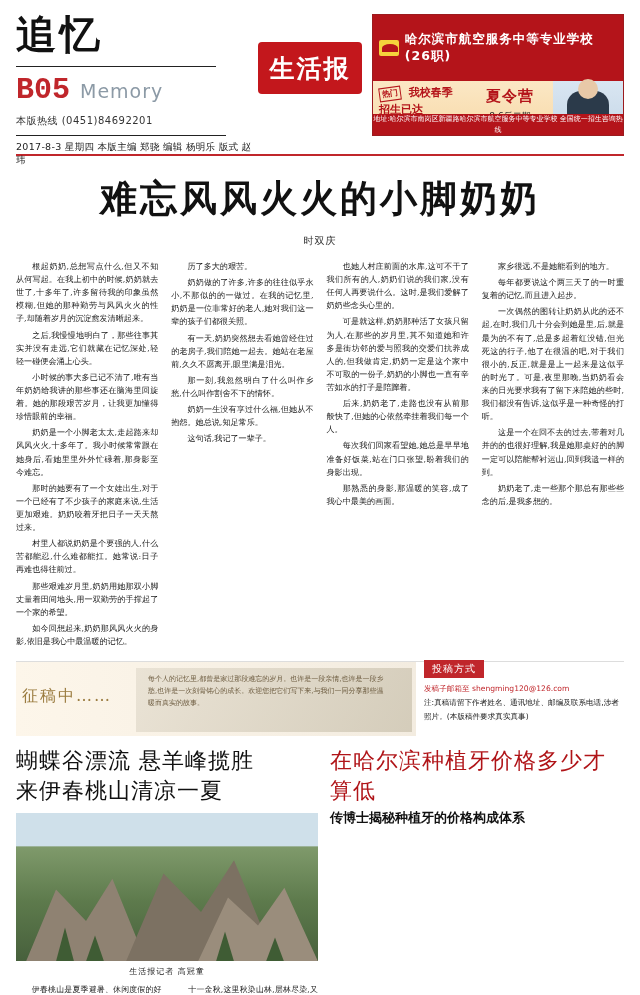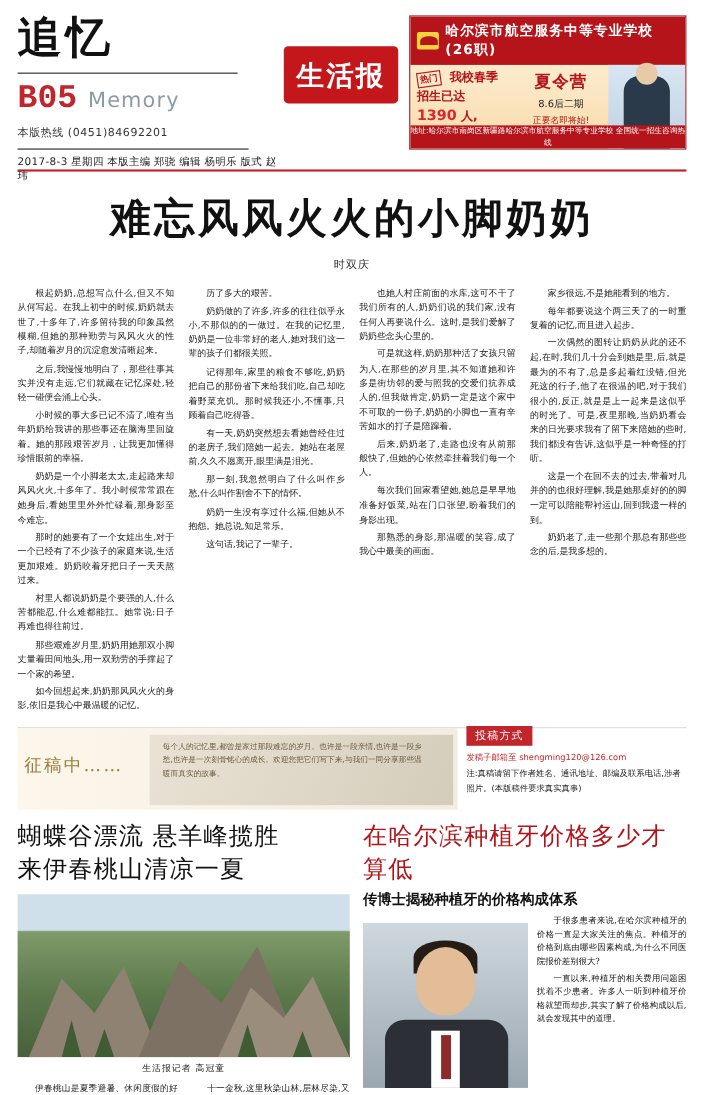--- a/index.html
+++ b/index.html
@@ -24,21 +24,21 @@
   .mast-hot{font-size:10px;color:#333;margin-top:9px;letter-spacing:0.5px;}
   .mast-rule2{width:210px;height:1px;background:#222;margin:7px 0 5px 0;}
   .mast-meta{font-size:9.5px;color:#222;letter-spacing:0.3px;}
 
   .mast-logo{width:112px;display:flex;flex-direction:column;align-items:center;padding-top:28px;}
   .logo-badge{width:104px;height:52px;background:#c3171c;border-radius:4px;display:flex;align-items:center;justify-content:center;}
   .logo-badge span{color:#fff;font-family:"DejaVu Serif","Liberation Serif",serif;font-size:25px;font-weight:bold;letter-spacing:2px;}
 
   
   .topad{flex:1;height:122px;border:1px solid #9c1b1e;margin-left:6px;background:linear-gradient(180deg,#fdf3dc 0%,#fbe6c2 60%,#f7d9a8 100%);position:relative;overflow:hidden;box-sizing:border-box;}
-  .topad-head{background:#b4141a;color:#fff;font-size:12.5px;font-weight:bold;letter-spacing:1px;padding:5px 6px;display:flex;align-items:center;gap:6px;}
+  .topad-head{background:#b4141a;color:#fff;font-size:12.5px;font-weight:bold;letter-spacing:1px;padding:16px 6px;display:flex;align-items:center;gap:6px;}
   .topad-logo{width:22px;height:16px;background:#f5d33c;border-radius:2px;display:inline-block;position:relative;}
   .topad-logo:after{content:"";position:absolute;left:3px;top:4px;width:16px;height:8px;background:#b4141a;border-radius:50% 50% 0 0;}
   .topad-body{display:flex;height:90px;}
   .topad-left{flex:1;padding:4px 6px;}
   .topad-l1{font-size:11px;color:#b4141a;font-weight:bold;line-height:1.5;}
   .topad-l1 b{color:#d8262c;font-size:13px;}
   .topad-stamp{display:inline-block;border:1px solid #b4141a;color:#b4141a;font-size:8px;padding:1px 2px;transform:rotate(-8deg);margin-right:4px;line-height:1.2;text-align:center;}
   .topad-mid{width:86px;padding-top:6px;text-align:center;}
   .topad-camp{font-size:15px;font-weight:bold;color:#b4141a;letter-spacing:1px;}
   .topad-camp2{font-size:9px;color:#222;margin-top:4px;}
@@ -175,21 +175,20 @@
       <p>小时候的事大多已记不清了,唯有当年奶奶给我讲的那些事还在脑海里回旋着。她的那段艰苦岁月，让我更加懂得珍惜眼前的幸福。</p>
       <p>奶奶是一个小脚老太太,走起路来却风风火火,十多年了。我小时候常常跟在她身后,看她里里外外忙碌着,那身影至今难忘。</p>
       <p>那时的她要有了一个女娃出生,对于一个已经有了不少孩子的家庭来说,生活更加艰难。奶奶咬着牙把日子一天天熬过来。</p>
       <p>村里人都说奶奶是个要强的人,什么苦都能忍,什么难都能扛。她常说:日子再难也得往前过。</p>
       <p>那些艰难岁月里,奶奶用她那双小脚丈量着田间地头,用一双勤劳的手撑起了一个家的希望。</p>
       <p>如今回想起来,奶奶那风风火火的身影,依旧是我心中最温暖的记忆。</p>
     </div>
     <div class="col">
       <p>历了多大的艰苦。</p>
       <p>奶奶做的了许多,许多的往往似乎永小,不那似的的一做过。在我的记忆里,奶奶是一位非常好的老人,她对我们这一辈的孩子们都很关照。</p>
-      <p>记得那年,家里的粮食不够吃,奶奶把自己的那份省下来给我们吃,自己却吃着野菜充饥。那时候我还小,不懂事,只顾着自己吃得香。</p>
       <p>有一天,奶奶突然想去看她曾经住过的老房子,我们陪她一起去。她站在老屋前,久久不愿离开,眼里满是泪光。</p>
       <p>那一刻,我忽然明白了什么叫作乡愁,什么叫作割舍不下的情怀。</p>
       <p>奶奶一生没有享过什么福,但她从不抱怨。她总说,知足常乐。</p>
       <p>这句话,我记了一辈子。</p>
     </div>
     <div class="col">
       <p>也她人村庄前面的水库,这可不干了我们所有的人,奶奶们说的我们家,没有任何人再要说什么。这时,是我们爱解了奶奶些念头心里的。</p>
       <p>可是就这样,奶奶那种活了女孩只留为人,在那些的岁月里,其不知道她和许多是街坊邻的爱与照我的交爱们抗养成人的,但我做肯定,奶奶一定是这个家中不可取的一份子,奶奶的小脚也一直有辛苦如水的打子是陪蹿着。</p>
       <p>后来,奶奶老了,走路也没有从前那般快了,但她的心依然牵挂着我们每一个人。</p>
       <p>每次我们回家看望她,她总是早早地准备好饭菜,站在门口张望,盼着我们的身影出现。</p>
@@ -246,30 +245,17 @@
 
         </div>
       </div>
 
     </div>
 
     <div class="lower-right">
       <h2 class="tt-h2 red">在哈尔滨种植牙价格多少才算低</h2>
       <div style="font-size:13px;font-weight:bold;margin-top:4px;font-family:'DejaVu Serif','Liberation Serif',serif;">传博士揭秘种植牙的价格构成体系</div>
 
-      <div style="overflow:hidden;margin-top:4px;">
-        <div class="dent-photo">
-          <div class="hair"></div>
-          <div class="head"></div>
-          <div class="body"></div>
-          <div class="shirt"></div>
-          <div class="tie"></div>
-        </div>
-        <div class="tiny">
-          <p style="margin:0 0 4px 0;text-indent:2em;">于很多患者来说,在哈尔滨种植牙的价格一直是大家关注的焦点。种植牙的价格到底由哪些因素构成,为什么不同医院报价差别很大?</p>
-          <p style="margin:0 0 4px 0;text-indent:2em;">一直以来,种植牙的相关费用问题困扰着不少患者。许多人一听到种植牙价格就望而却步,其实了解了价格构成以后,就会发现其中的道理。</p>
-        </div>
-      </div>
 
     </div>
 
   </div>
 </div>
 
 </body></html>

